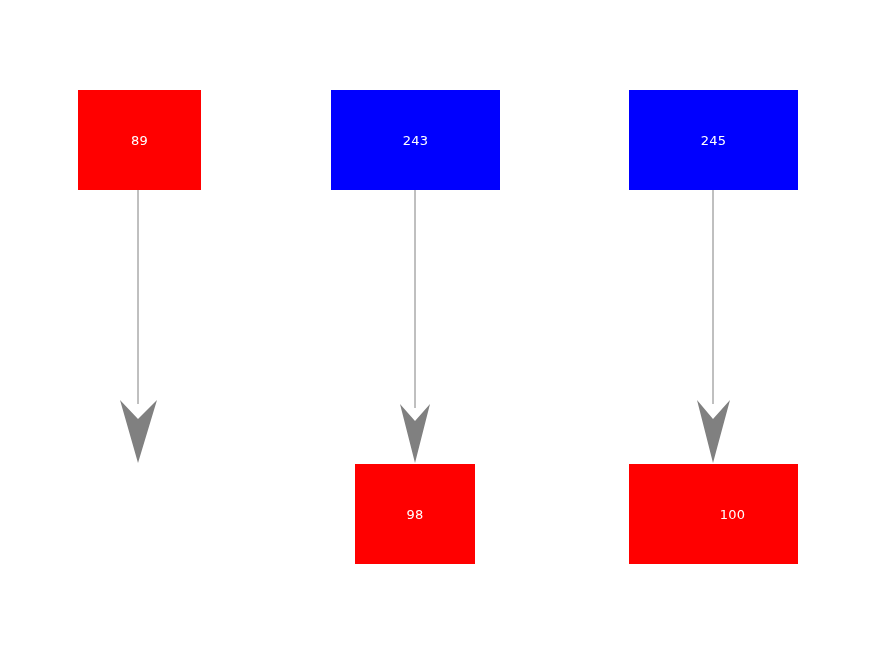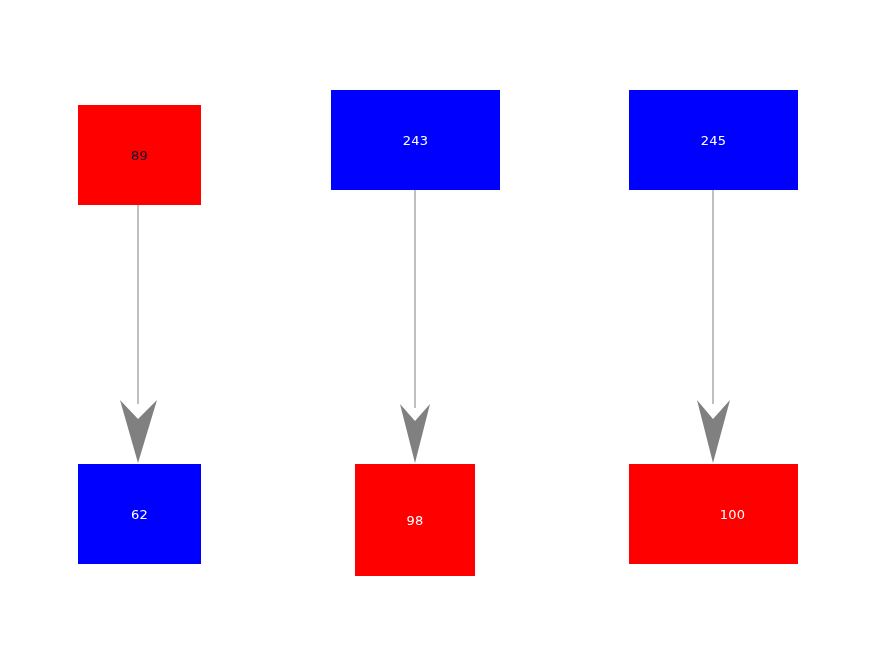--- a/index.html
+++ b/index.html
@@ -58,32 +58,29 @@
     <g>
       <line class="edge-line" x1="415" y1="190" x2="415" y2="408" stroke="#808080" stroke-width="1"></line>
       <polygon class="edge-head" points="400,404 415,421 430,404 415,463" fill="#808080"></polygon>
     </g>
     <g>
       <line class="edge-line" x1="713" y1="190" x2="713" y2="404" stroke="#808080" stroke-width="1"></line>
       <polygon class="edge-head" points="697,400 713,419 730,400 713,463" fill="#808080"></polygon>
     </g>
   </svg>
 
-  <div class="node" style="left: 78px; top: 90px; width: 123px; height: 100px; background: rgb(255, 0, 0); color: #0f172a; margin-top: 15px;">
+  <div class="node" style="left: 78px; top: 90px; width: 123px; height: 100px; background: rgb(255, 0, 0); color: #ffffff;">
     <span class="node-label">89</span>
   </div>
   <div class="node" style="left: 331px; top: 90px; width: 169px; height: 100px; background: rgb(0, 0, 255); color: rgb(255, 255, 255);">
     <span class="node-label">243</span>
   </div>
   <div class="node" style="left: 629px; top: 90px; width: 169px; height: 100px; background: rgb(0, 0, 255); color: rgb(255, 255, 255); text-align: center;">
     <span class="node-label">245</span>
   </div>
-  <div class="node" style="left: 78px; top: 464px; width: 123px; height: 100px; background: rgb(0, 0, 255); color: rgb(255, 255, 255);">
-    <span class="node-label">62</span>
-  </div>
-  <div class="node" style="left: 355px; top: 464px; width: 120px; height: 112px; background: rgb(255, 0, 0); color: rgb(255, 255, 255);">
+  <div class="node" style="left: 355px; top: 464px; width: 120px; height: 100px; background: rgb(255, 0, 0); color: rgb(255, 255, 255);">
     <span class="node-label">98</span>
   </div>
   <div class="node" style="left: 629px; top: 464px; width: 169px; height: 100px; background: rgb(255, 0, 0); color: rgb(255, 255, 255); padding-left: 38px;">
     <span class="node-label">100</span>
   </div>
 
 </div>
 
 </body></html>

